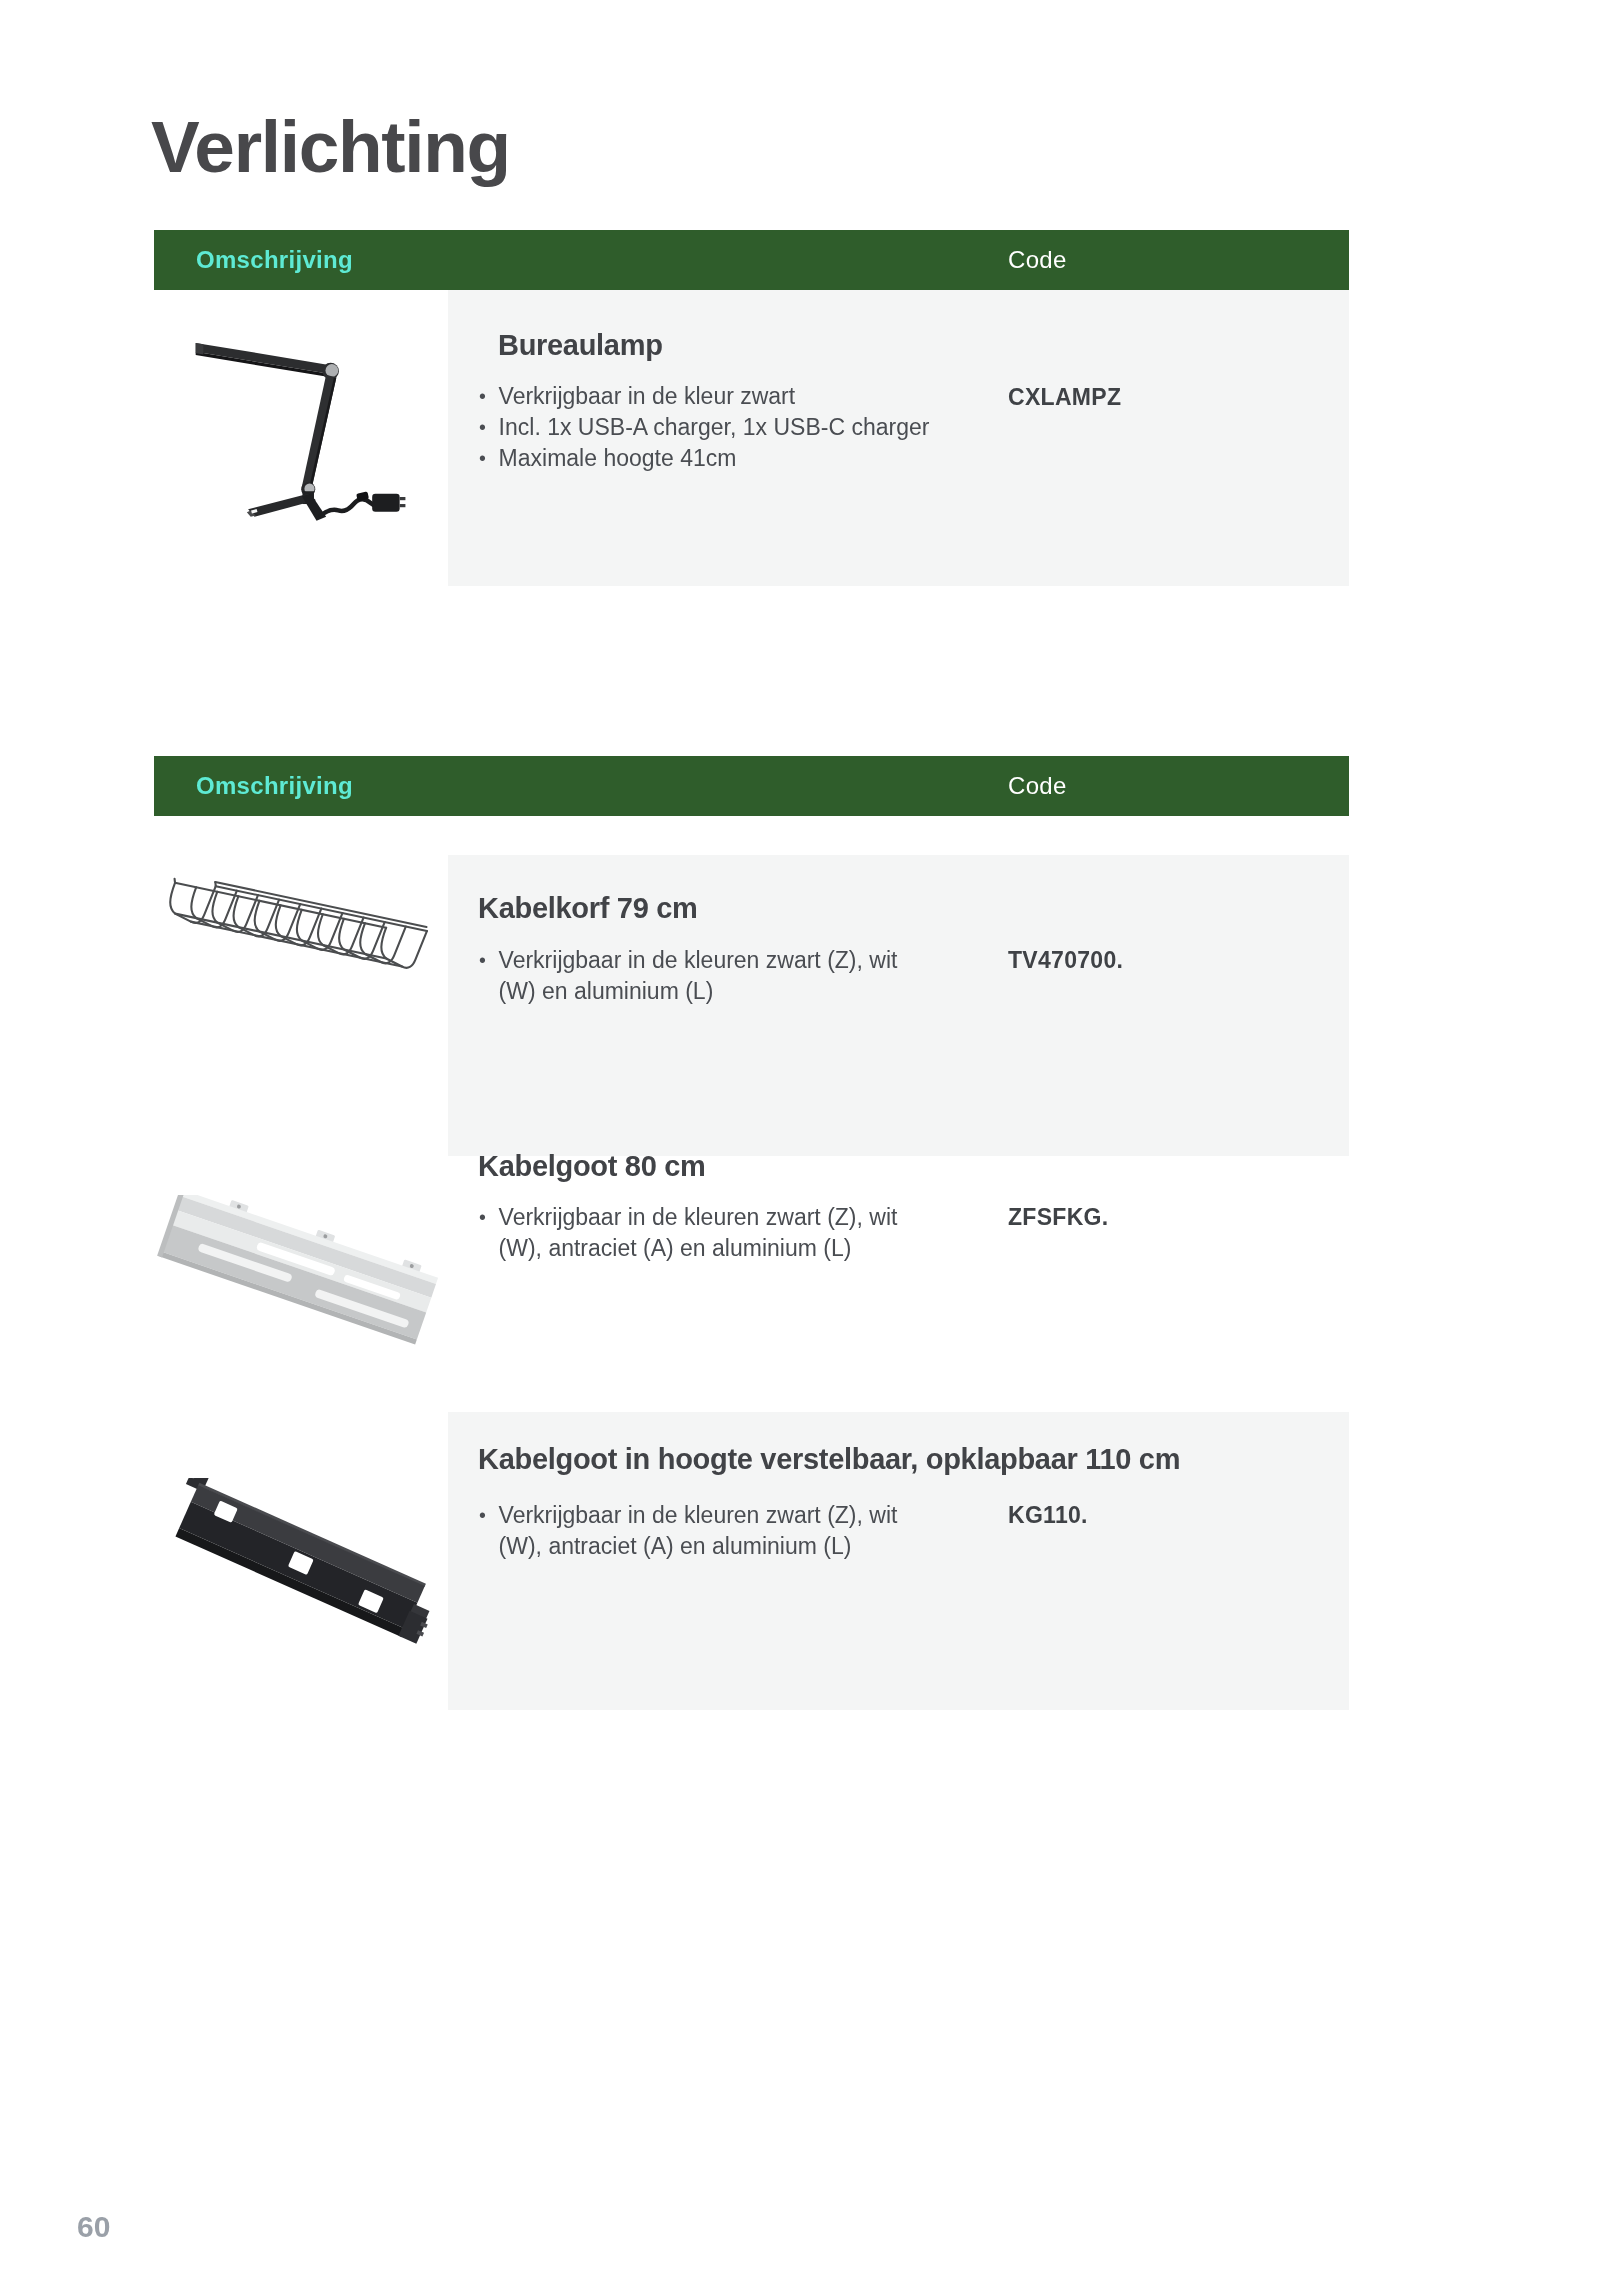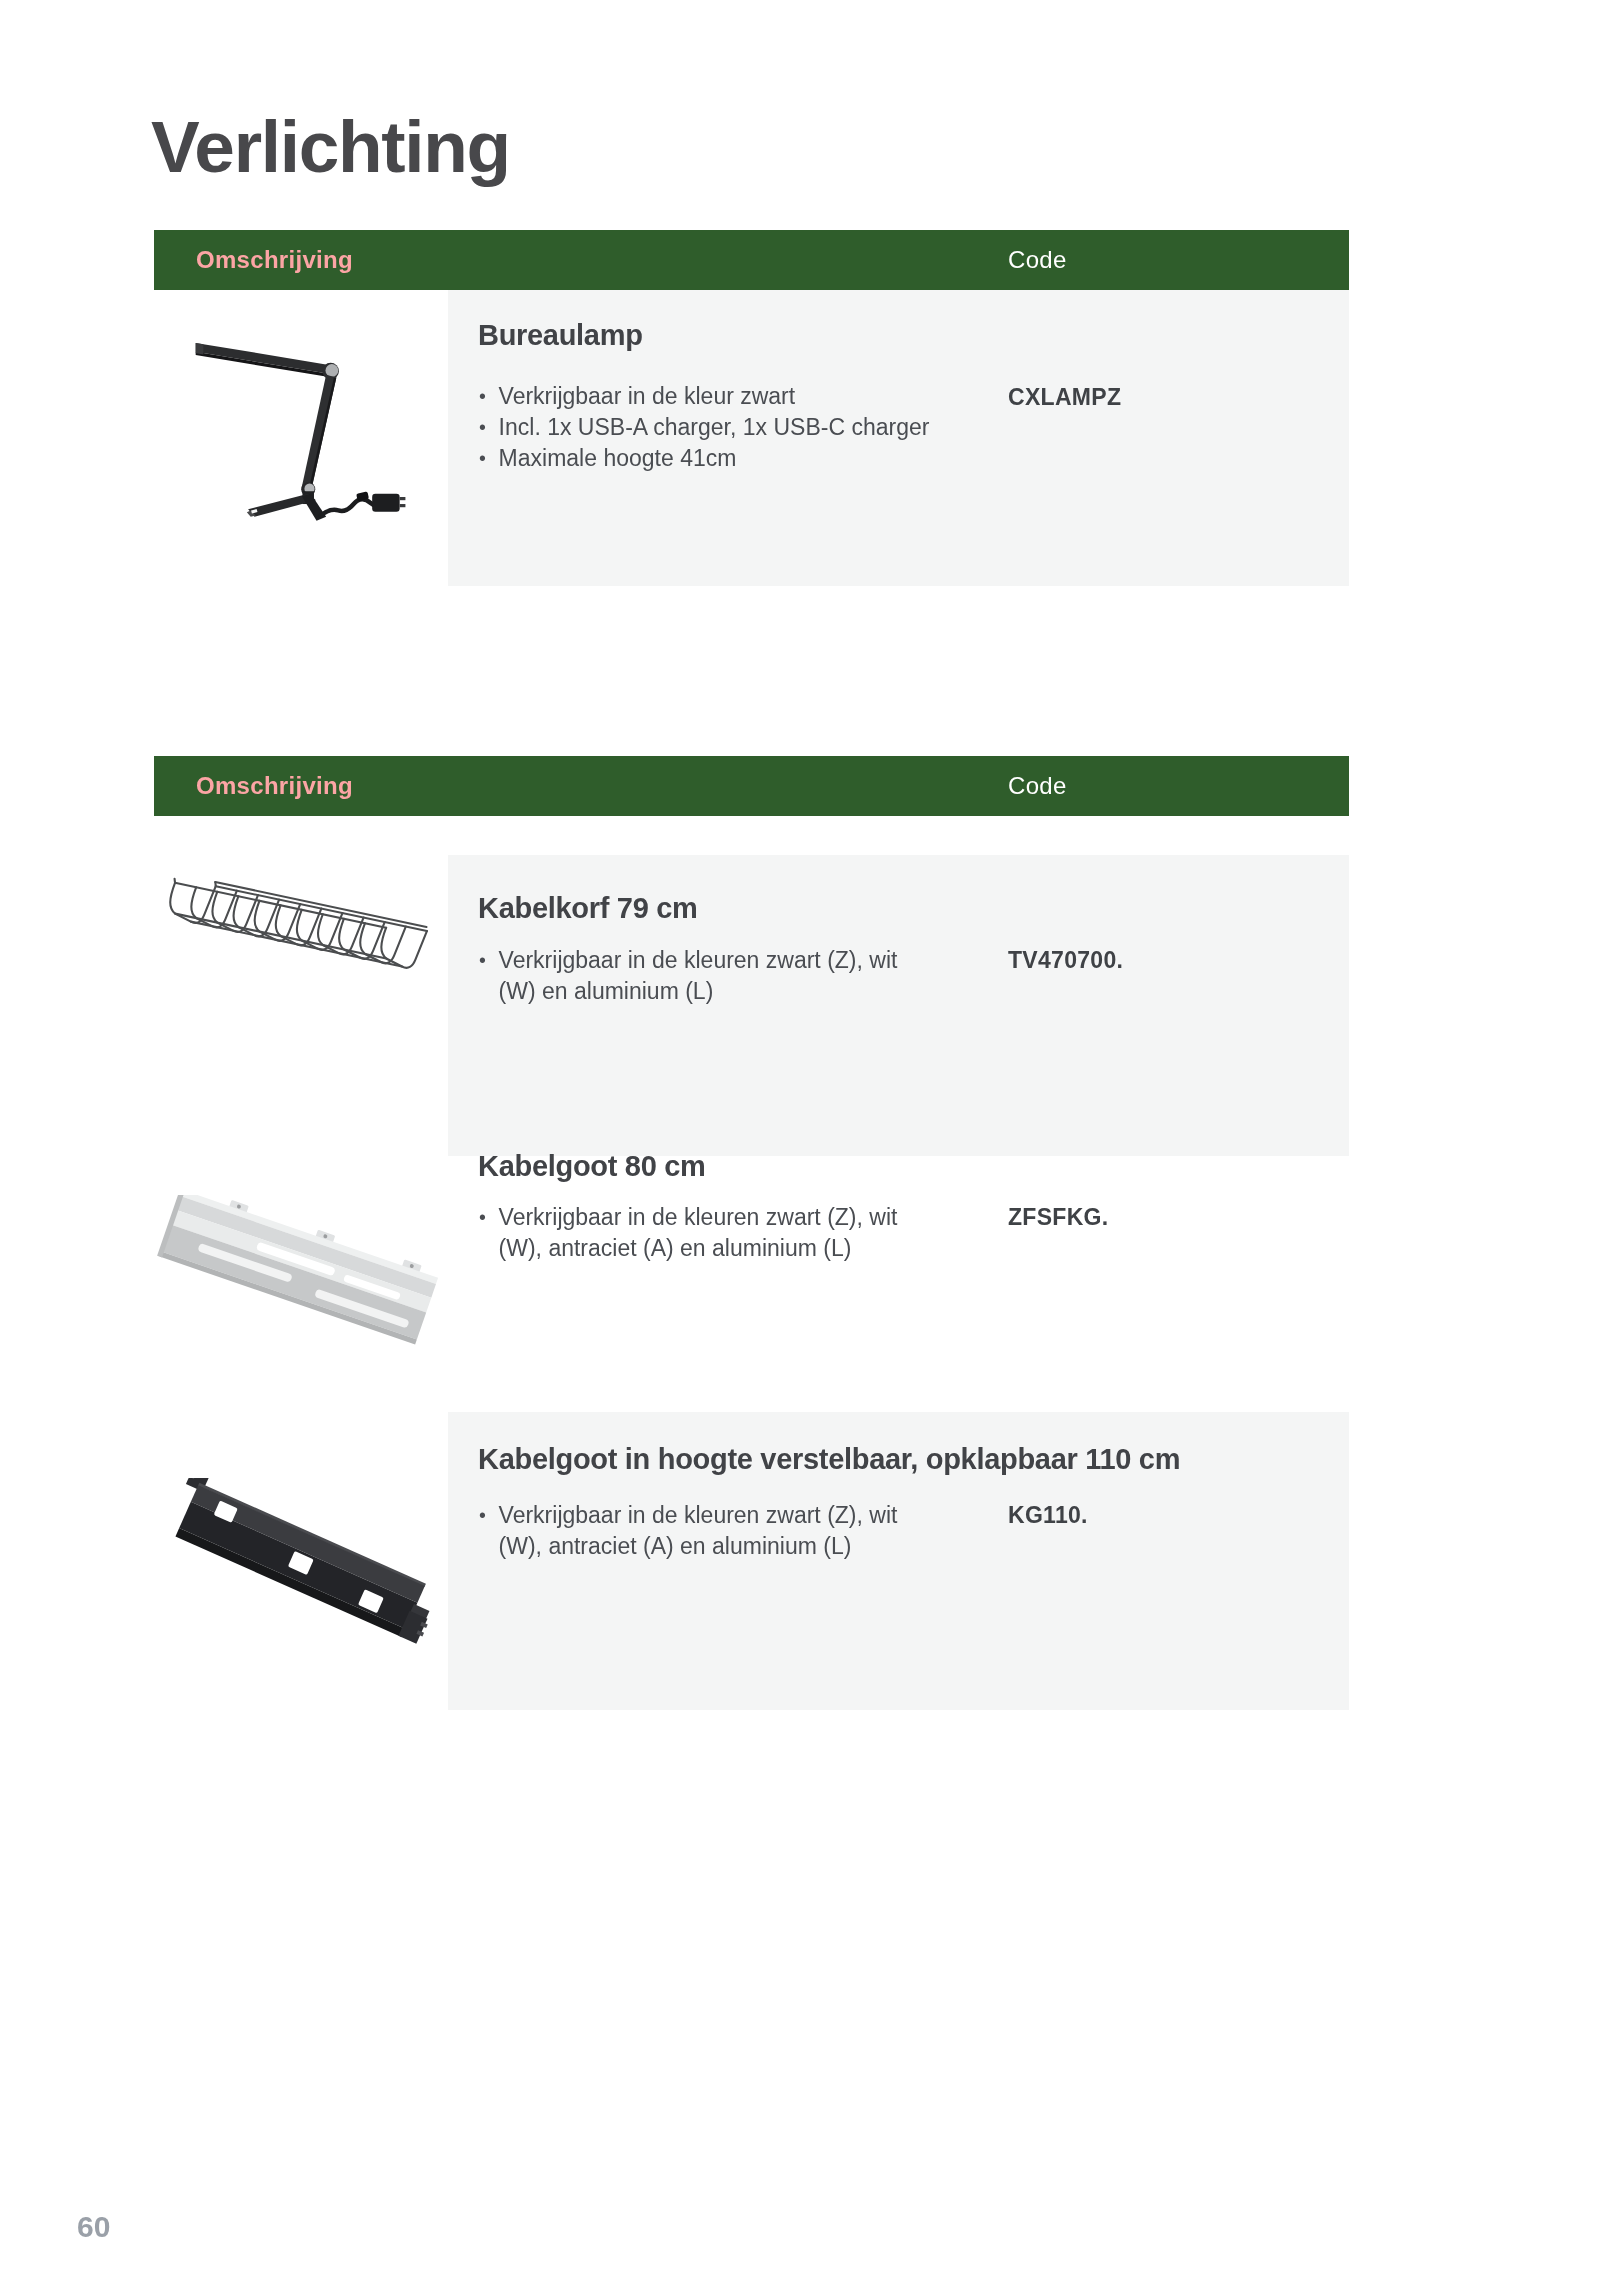--- a/index.html
+++ b/index.html
@@ -22,21 +22,21 @@
 
   .table-header {
     position:absolute; left:154px; width:1315px; height:60px;
     background:#2f5d2b;
     display:flex; align-items:center;
   }
   #header-verlichting { top:230px; }
   #header-bekabeling  { top:756px; }
   .th-desc {
     position:absolute; left:42px;
-    color:#fca5a5; font-weight:800; font-size:24px; letter-spacing:0.3px;
+    color:#5eead4; font-weight:800; font-size:24px; letter-spacing:0.3px;
   }
   .th-code {
     position:absolute; left:854px;
     color:#ffffff; font-weight:400; font-size:24px; letter-spacing:0.3px;
   }
 
   .row { position:absolute; left:154px; width:1315px; }
   .row .cell {
     position:absolute; left:294px; top:0; width:1021px; height:100%;
   }
@@ -77,21 +77,21 @@
 
   <h1 class="section-title" id="title-verlichting">Verlichting</h1>
 
   <div class="table-header" id="header-verlichting">
     <span class="th-desc">Omschrijving</span>
     <span class="th-code">Code</span>
   </div>
 
   <div class="row gray" style="top:290px; height:296px;">
     <div class="cell"></div>
-    <h3 class="product-title" style="top:29px;">Bureaulamp</h3>
+    <h3 class="product-title" style="top:39px;margin-left:20px;">Bureaulamp</h3>
     <ul class="bullets" style="top:91px;">
       <li>
         <span class="bullet-dot">•</span>
         <span class="bullet-text">Verkrijgbaar in de kleur zwart</span>
       </li>
       <li>
         <span class="bullet-dot">•</span>
         <span class="bullet-text">Incl. 1x USB-A charger, 1x USB-C charger</span>
       </li>
       <li>

